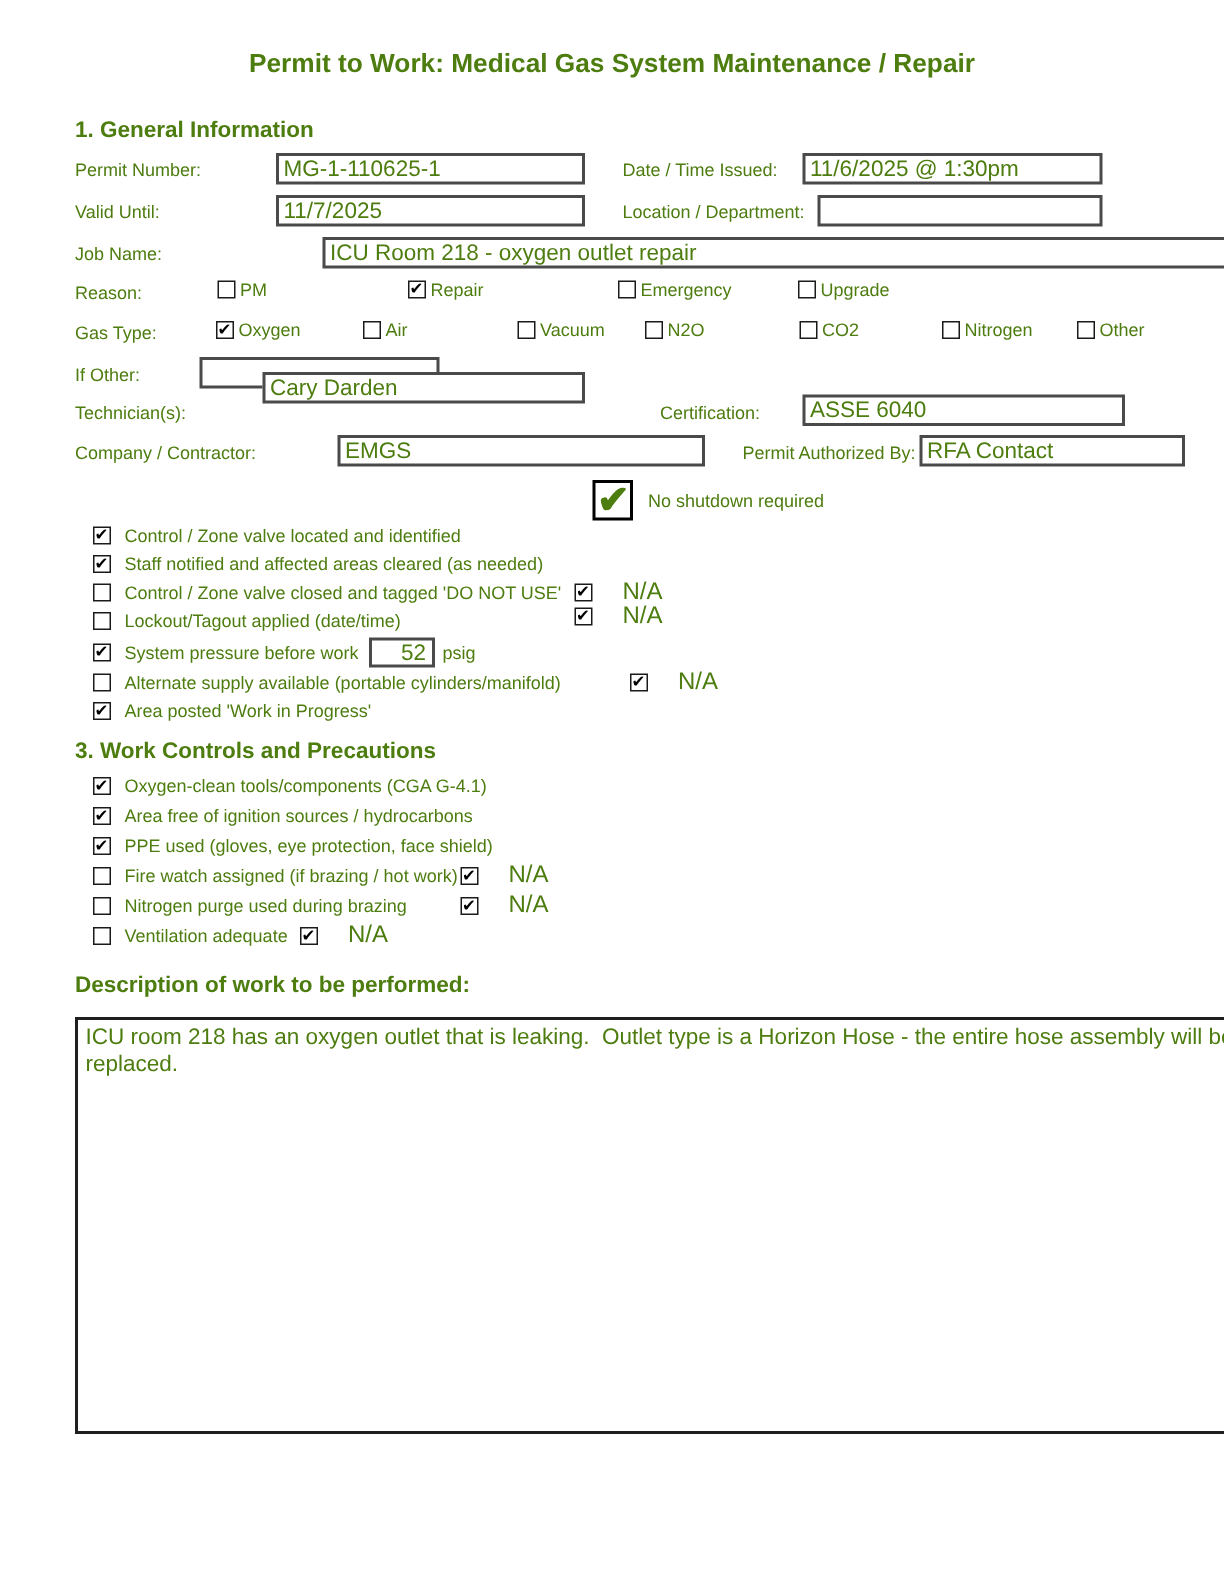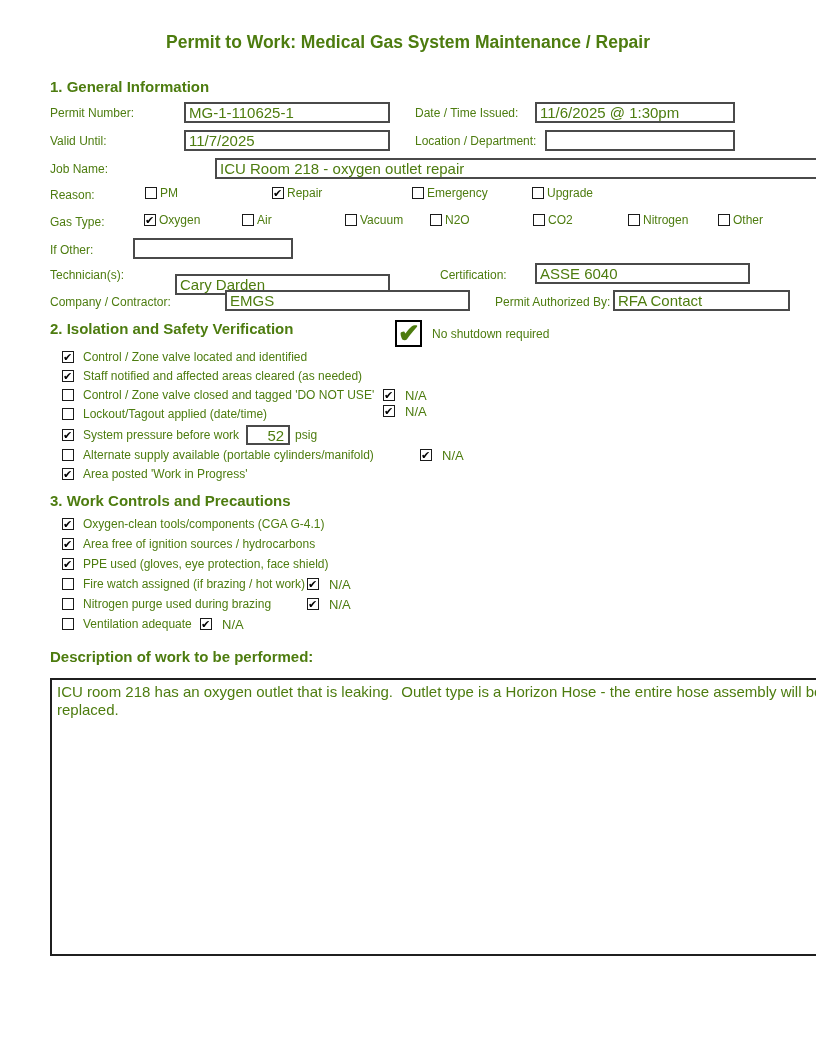--- a/index.html
+++ b/index.html
@@ -43,22 +43,22 @@
   }
   .opt {
     position:absolute; display:flex; align-items:center; gap:3px;
     font-size:12px; height:14px; white-space:nowrap;
   }
   .chkrow {
     position:absolute; display:flex; align-items:center; gap:9px;
     font-size:12px; height:14px; white-space:nowrap;
   }
   .na-group {
-    position:absolute; display:flex; align-items:center; gap:10px;
-    font-size:13px; height:14px; white-space:nowrap;justify-content:center;
+    position:absolute; display:flex; align-items:center; gap:20px;
+    font-size:16px; height:14px; white-space:nowrap;justify-content:center;
   }
   .fld-inline {
     position:static; width:44px; height:20px; box-sizing:border-box;
     border:2px solid #4a4a4a; background:#fff; font-size:15px;
     display:inline-flex; align-items:center; justify-content:flex-end;
     padding:0 4px; margin-left:-2px;
   }
   .desc-box {
     position:absolute; left:50px; top:678px; width:792px; height:278px;
     box-sizing:border-box; border:2px solid #1f1f1f; background:#fff;
@@ -133,30 +133,29 @@
   </div>
   <div class="opt" style="left:718px; top:213px;">
     <span class="cb"></span>
     <span>Other</span>
   </div>
 
   <div class="lbl" style="left:50px; top:243px;">If Other:</div>
   <div class="fld" style="left:133px; top:238px; width:160px;"></div>
 
   <div class="lbl" style="left:50px; top:268px;">Technician(s):</div>
-  <div class="fld" style="left:175px; top:274px; width:215px;">Cary Darden</div>
+  <div class="fld" style="left:175px; top:248px; width:215px;">Cary Darden</div>
   <div class="lbl" style="left:440px; top:268px;">Certification:</div>
   <div class="fld" style="left:535px; top:263px; width:215px;">ASSE 6040</div>
 
   <div class="lbl" style="left:50px; top:295px;">Company / Contractor:</div>
   <div class="fld" style="left:225px; top:290px; width:245px;">EMGS</div>
   <div class="lbl" style="left:495px; top:295px;">Permit Authorized By:</div>
   <div class="fld" style="left:613px; top:290px; width:177px;">RFA Contact</div>
 
-  <div class="sec-heading" style="left:50px; top:320px;">2. Isolation and Safety Verification</div>
   <span class="cb-big checked" style="left:395px; top:320px;"></span>
   <div class="lbl" style="left:432px; top:327px;">No shutdown required</div>
 
   <div class="chkrow" style="left:62px; top:350px;">
     <span class="cb checked"></span>
     <span>Control / Zone valve located and identified</span>
   </div>
   <div class="chkrow" style="left:62px; top:369px;">
     <span class="cb checked"></span>
     <span>Staff notified and affected areas cleared (as needed)</span>

